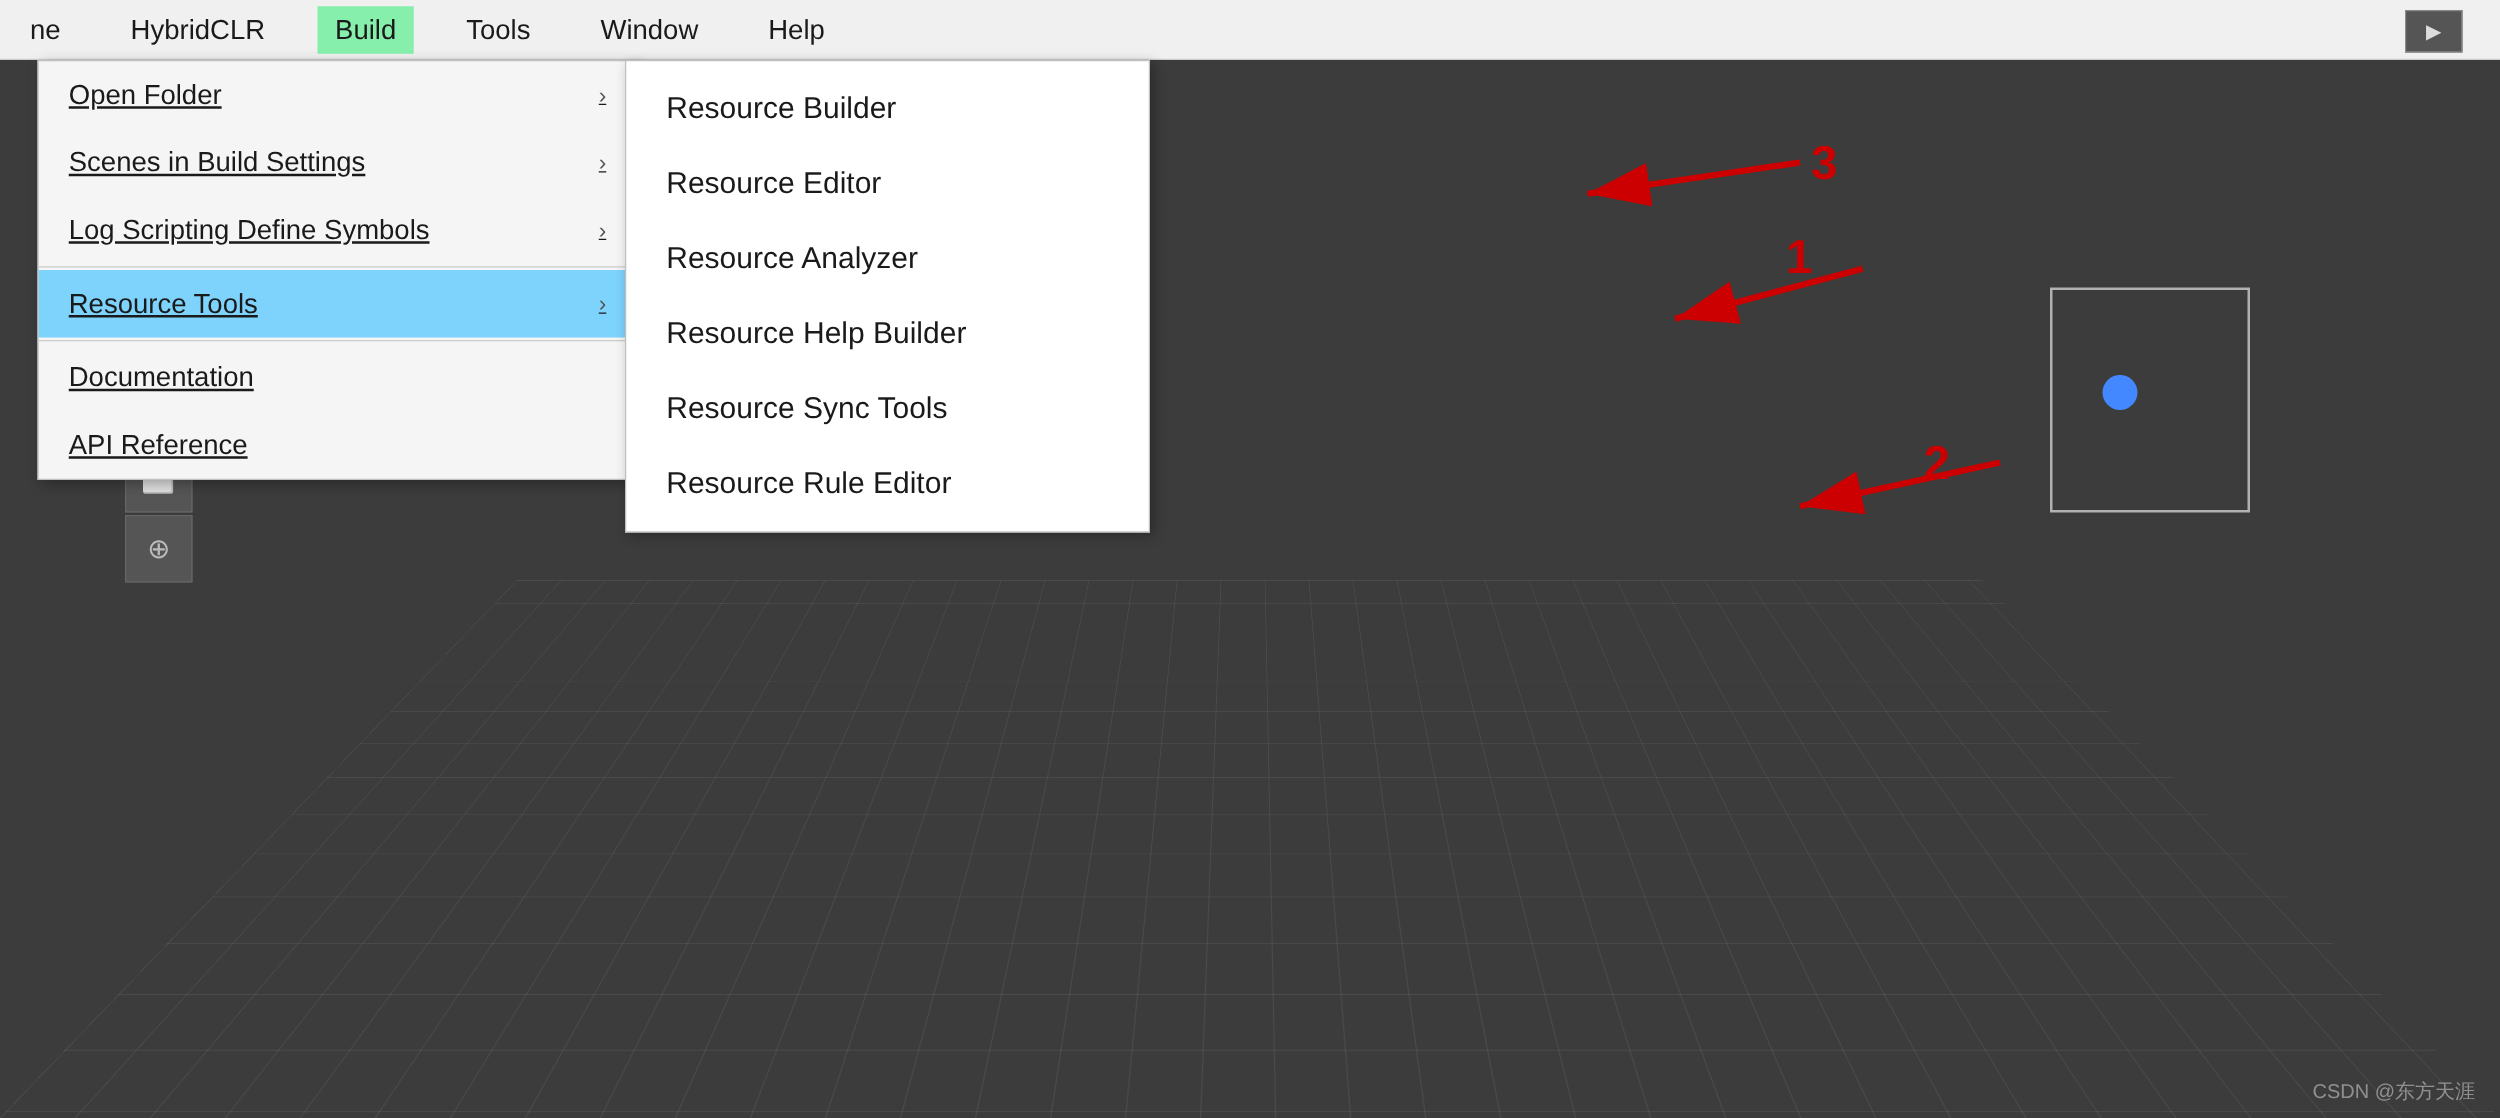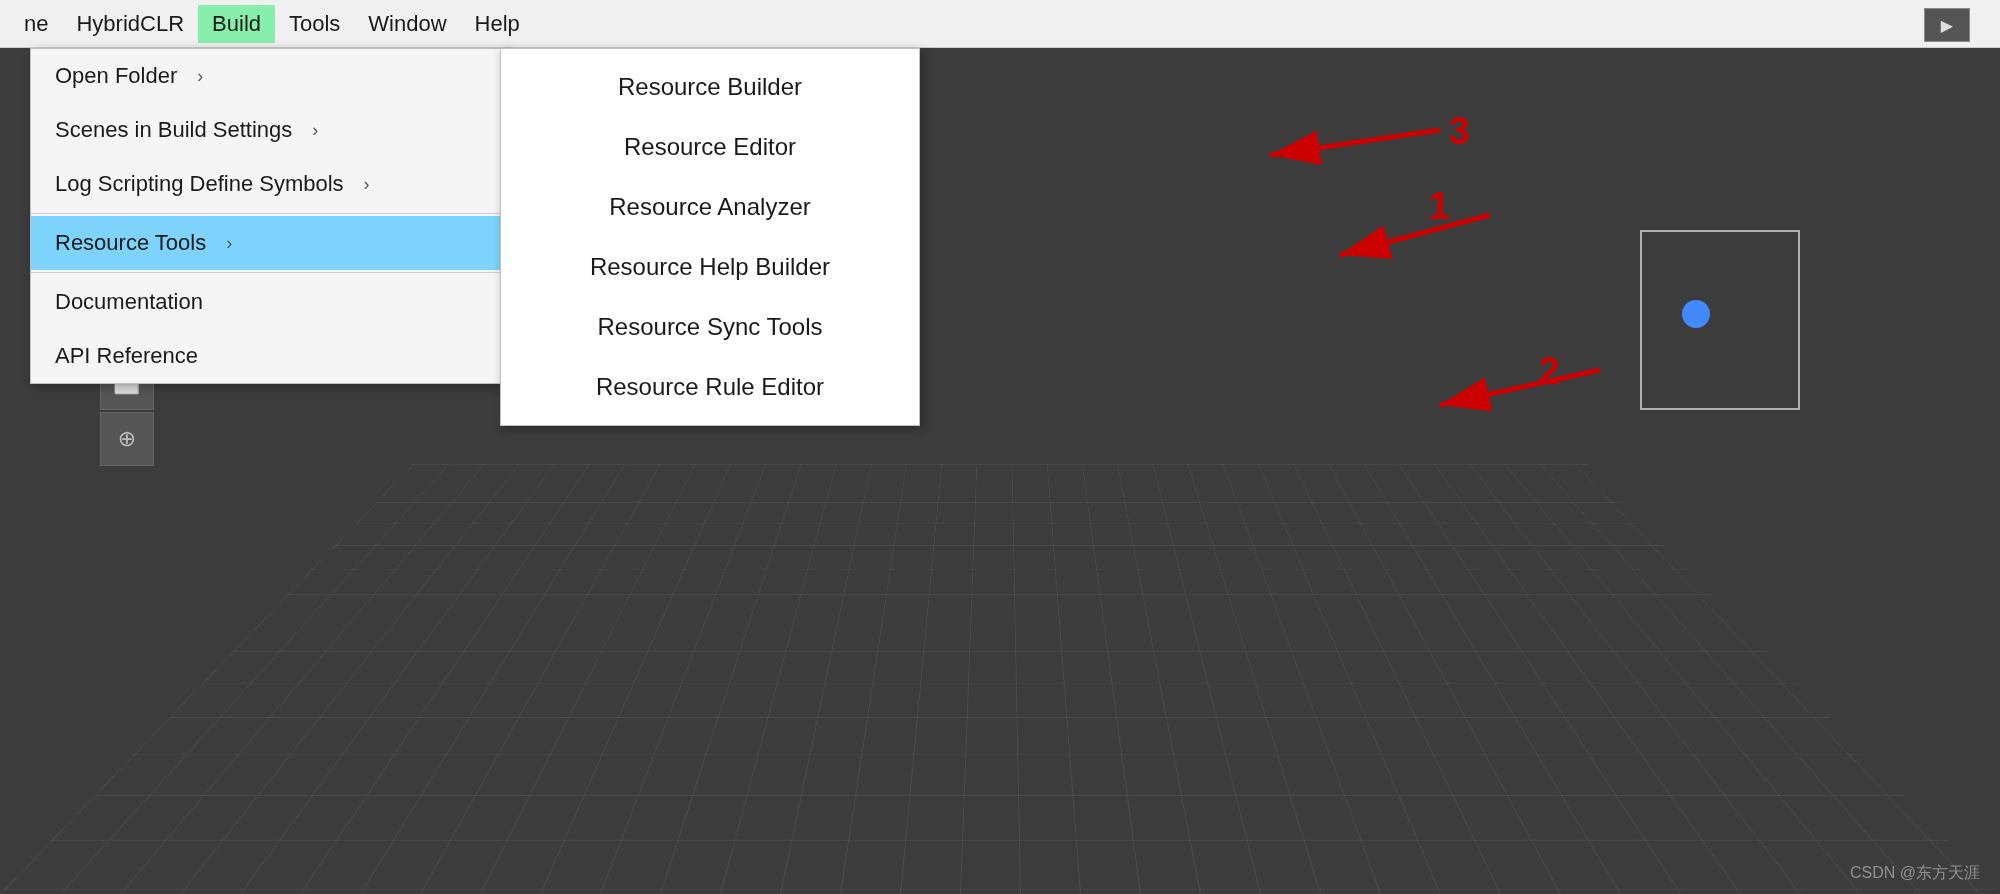--- a/index.html
+++ b/index.html
@@ -19,20 +19,21 @@
       top: 0;
       left: 0;
       width: 100%;
       height: 48px;
       background: #f0f0f0;
       display: flex;
       align-items: center;
       padding: 0 10px;
       border-bottom: 1px solid #ccc;
       z-index: 10;
+      gap: 28px;
     }
 
     .menu-bar-item {
       padding: 6px 14px;
       font-size: 22px;
       color: #1a1a1a;
       cursor: pointer;
       white-space: nowrap;
     }
 
@@ -188,25 +189,27 @@
       width: 480px;
       background: #f5f5f5;
       border: 1px solid #c0c0c0;
       box-shadow: 3px 3px 10px rgba(0,0,0,0.3);
       z-index: 100;
     }
 
     .menu-item {
       display: flex;
       align-items: center;
+      justify-content: space-between;
       padding: 14px 24px;
       font-size: 22px;
       color: #1a1a1a;
       cursor: pointer;
       white-space: nowrap;
+      text-decoration: underline;
     }
 
     .menu-item .chevron {
       font-size: 18px;
       color: #555;
       margin-left: 20px;
     }
 
     .menu-divider {
       height: 1px;
@@ -222,21 +225,20 @@
     .submenu {
       position: absolute;
       top: 48px;
       left: 500px;
       width: 420px;
       background: #ffffff;
       border: 1px solid #c0c0c0;
       box-shadow: 3px 3px 10px rgba(0,0,0,0.3);
       z-index: 101;
       padding: 8px 0;
-      text-align: center;
     }
 
     .submenu-item {
       padding: 16px 32px;
       font-size: 24px;
       color: #1a1a1a;
       cursor: pointer;
       white-space: nowrap;
     }
 

